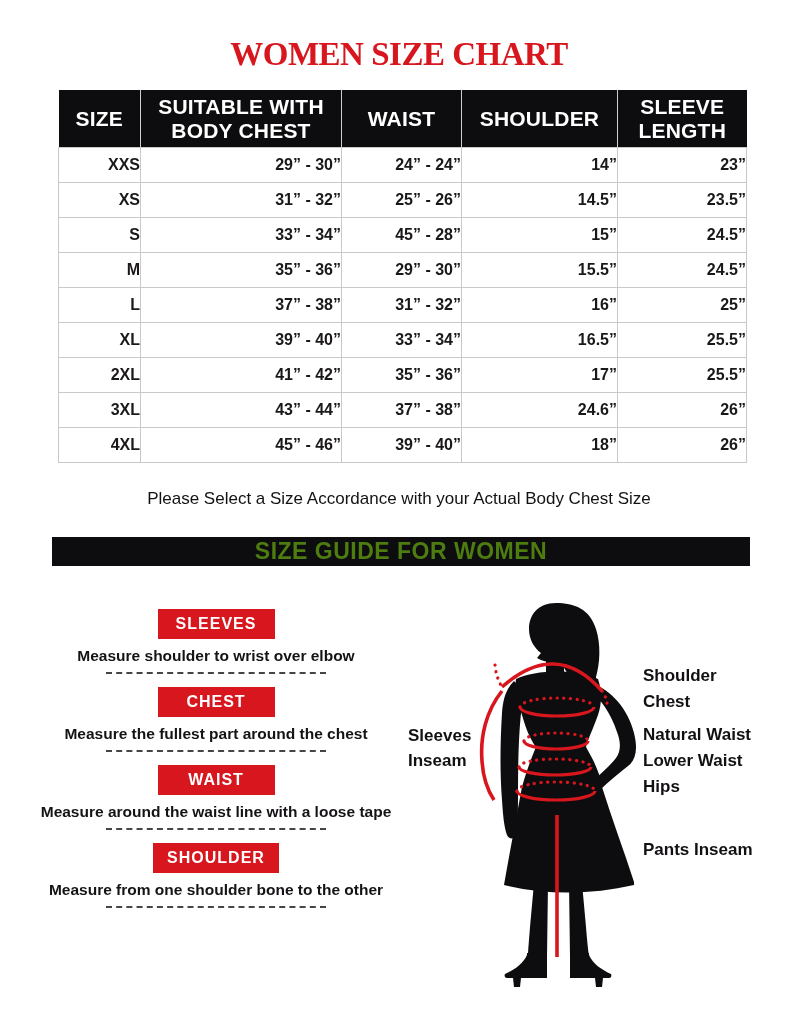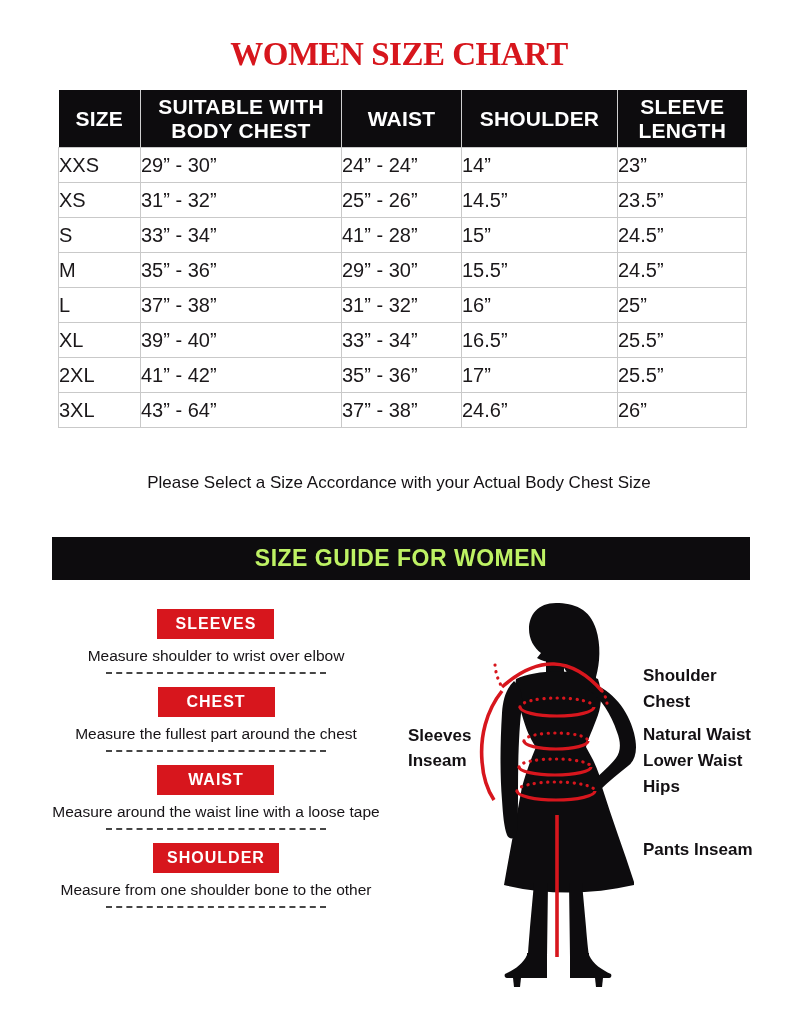--- a/index.html
+++ b/index.html
@@ -28,51 +28,51 @@
     position:absolute;top:90px;left:58px;width:688px;
     border-collapse:collapse;table-layout:fixed;
   }
   table.size th{
     background:var(--ink);color:#fff;font-size:21px;font-weight:700;
     height:57px;line-height:1.1;padding:0;text-align:center;letter-spacing:.2px;
     border-left:1px solid #cfcfcf;
   }
   table.size th:first-child{border-left:none;}
   table.size td{
-    height:34px;padding:0;text-align:left;vertical-align:middle;
-    font-size:20px;font-weight:400;color:var(--cell);
+    height:34px;padding:0;text-align:right;vertical-align:middle;
+    font-size:16px;font-weight:700;color:var(--cell);
     border:1px solid var(--grid);
   }
 
   
   .notes{position:absolute;top:471px;left:0;width:100%;text-align:center;}
-  .notes p{margin:0;font-size:17px;font-weight:500;line-height:24px;color:#141114;}
+  .notes p{margin:16px;font-size:17px;font-weight:500;line-height:24px;color:#141114;}
   .notes b{font-weight:700;}
 
   
   .banner{
-    position:absolute;top:537px;left:52px;width:698px;height:43px;
-    background:var(--ink);color:#bef264;display:flex;align-items:center;justify-content:center;
+    position:absolute;top:537px;left:52px;width:698px;height:29px;
+    background:var(--ink);color:#4d7c0f;display:flex;align-items:center;justify-content:center;
     font-size:23px;font-weight:700;letter-spacing:.5px;
   }
 
   
   .guide{position:absolute;top:595px;left:0;width:760px;height:429px;}
 
   .guide-left{
     position:absolute;left:40px;top:14px;width:352px;
     display:flex;flex-direction:column;align-items:center;
   }
   .g-block{display:flex;flex-direction:column;align-items:center;margin-bottom:13px;}
   .g-tag{
     background:var(--accent);color:#fff;font-weight:700;font-size:16px;
     letter-spacing:1px;height:30px;min-width:117px;padding:0 14px;box-sizing:border-box;
     display:flex;align-items:center;justify-content:center;
   }
-  .g-desc{margin:8px 0 0;font-size:15.5px;font-weight:400;color:#161316;white-space:nowrap;}
+  .g-desc{margin:8px 0 0;font-size:15.5px;font-weight:700;color:#161316;white-space:nowrap;}
   .g-dash{margin-top:7px;width:220px;height:0;border-top:2px dashed #454545;}
 
   
   .fig-svg{position:absolute;left:450px;top:0;width:210px;height:400px;}
   .lbl{position:absolute;font-weight:700;font-size:17px;color:#131013;line-height:20px;}
   .lbl-sleeves{left:408px;top:131px;}
   .lbl-sleeves div{margin-bottom:5px;}
   .lbl-r0{left:643px;top:71px;}
   .lbl-r1{left:643px;top:97px;}
   .lbl-r2{left:643px;top:130px;}
@@ -121,21 +121,21 @@
       <tr>
         <td>XS</td>
         <td>31” - 32”</td>
         <td>25” - 26”</td>
         <td>14.5”</td>
         <td>23.5”</td>
       </tr>
       <tr>
         <td>S</td>
         <td>33” - 34”</td>
-        <td>41” - 28”</td>
+        <td>45” - 28”</td>
         <td>15”</td>
         <td>24.5”</td>
       </tr>
       <tr>
         <td>M</td>
         <td>35” - 36”</td>
         <td>29” - 30”</td>
         <td>15.5”</td>
         <td>24.5”</td>
       </tr>
@@ -155,23 +155,30 @@
       </tr>
       <tr>
         <td>2XL</td>
         <td>41” - 42”</td>
         <td>35” - 36”</td>
         <td>17”</td>
         <td>25.5”</td>
       </tr>
       <tr>
         <td>3XL</td>
-        <td>43” - 64”</td>
+        <td>43” - 44”</td>
         <td>37” - 38”</td>
         <td>24.6”</td>
+        <td>26”</td>
+      </tr>
+      <tr>
+        <td>4XL</td>
+        <td>45” - 46”</td>
+        <td>39” - 40”</td>
+        <td>18”</td>
         <td>26”</td>
       </tr>
     </tbody>
   </table>
 
   <div class="notes">
     <p>Please Select a Size Accordance with your Actual Body Chest Size</p>
   </div>
 
   <div class="banner">SIZE GUIDE FOR WOMEN</div>

